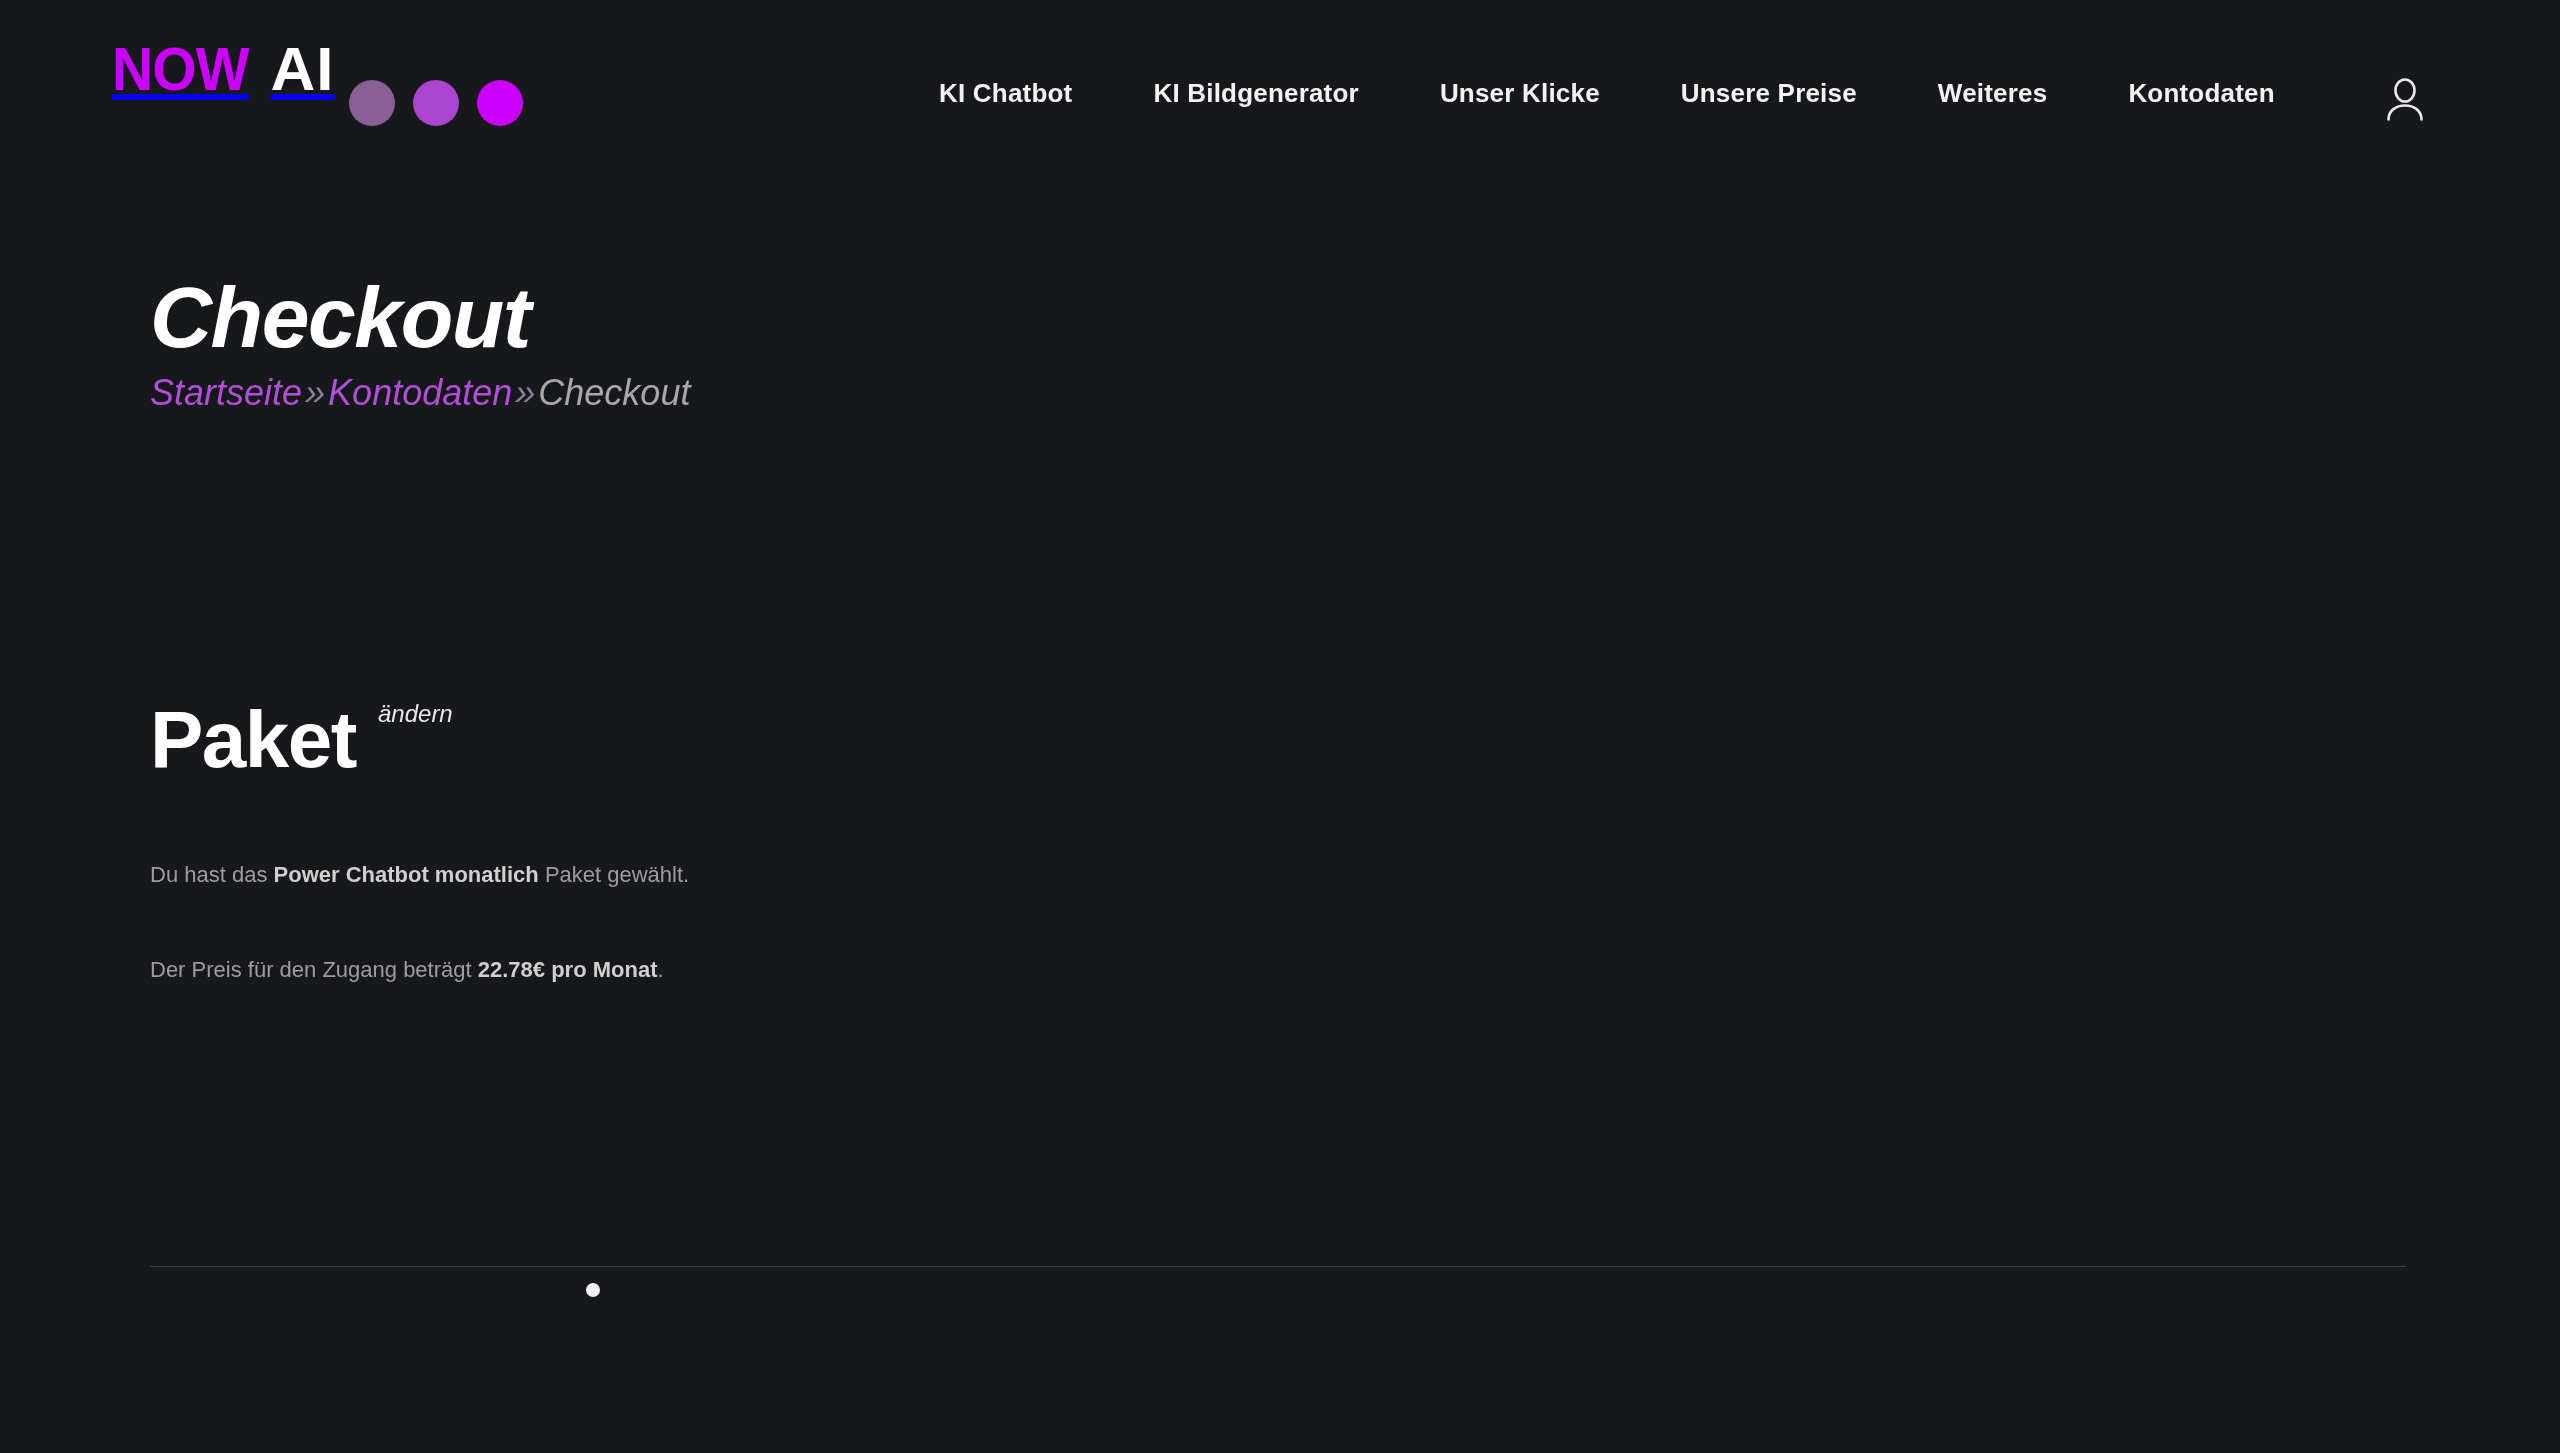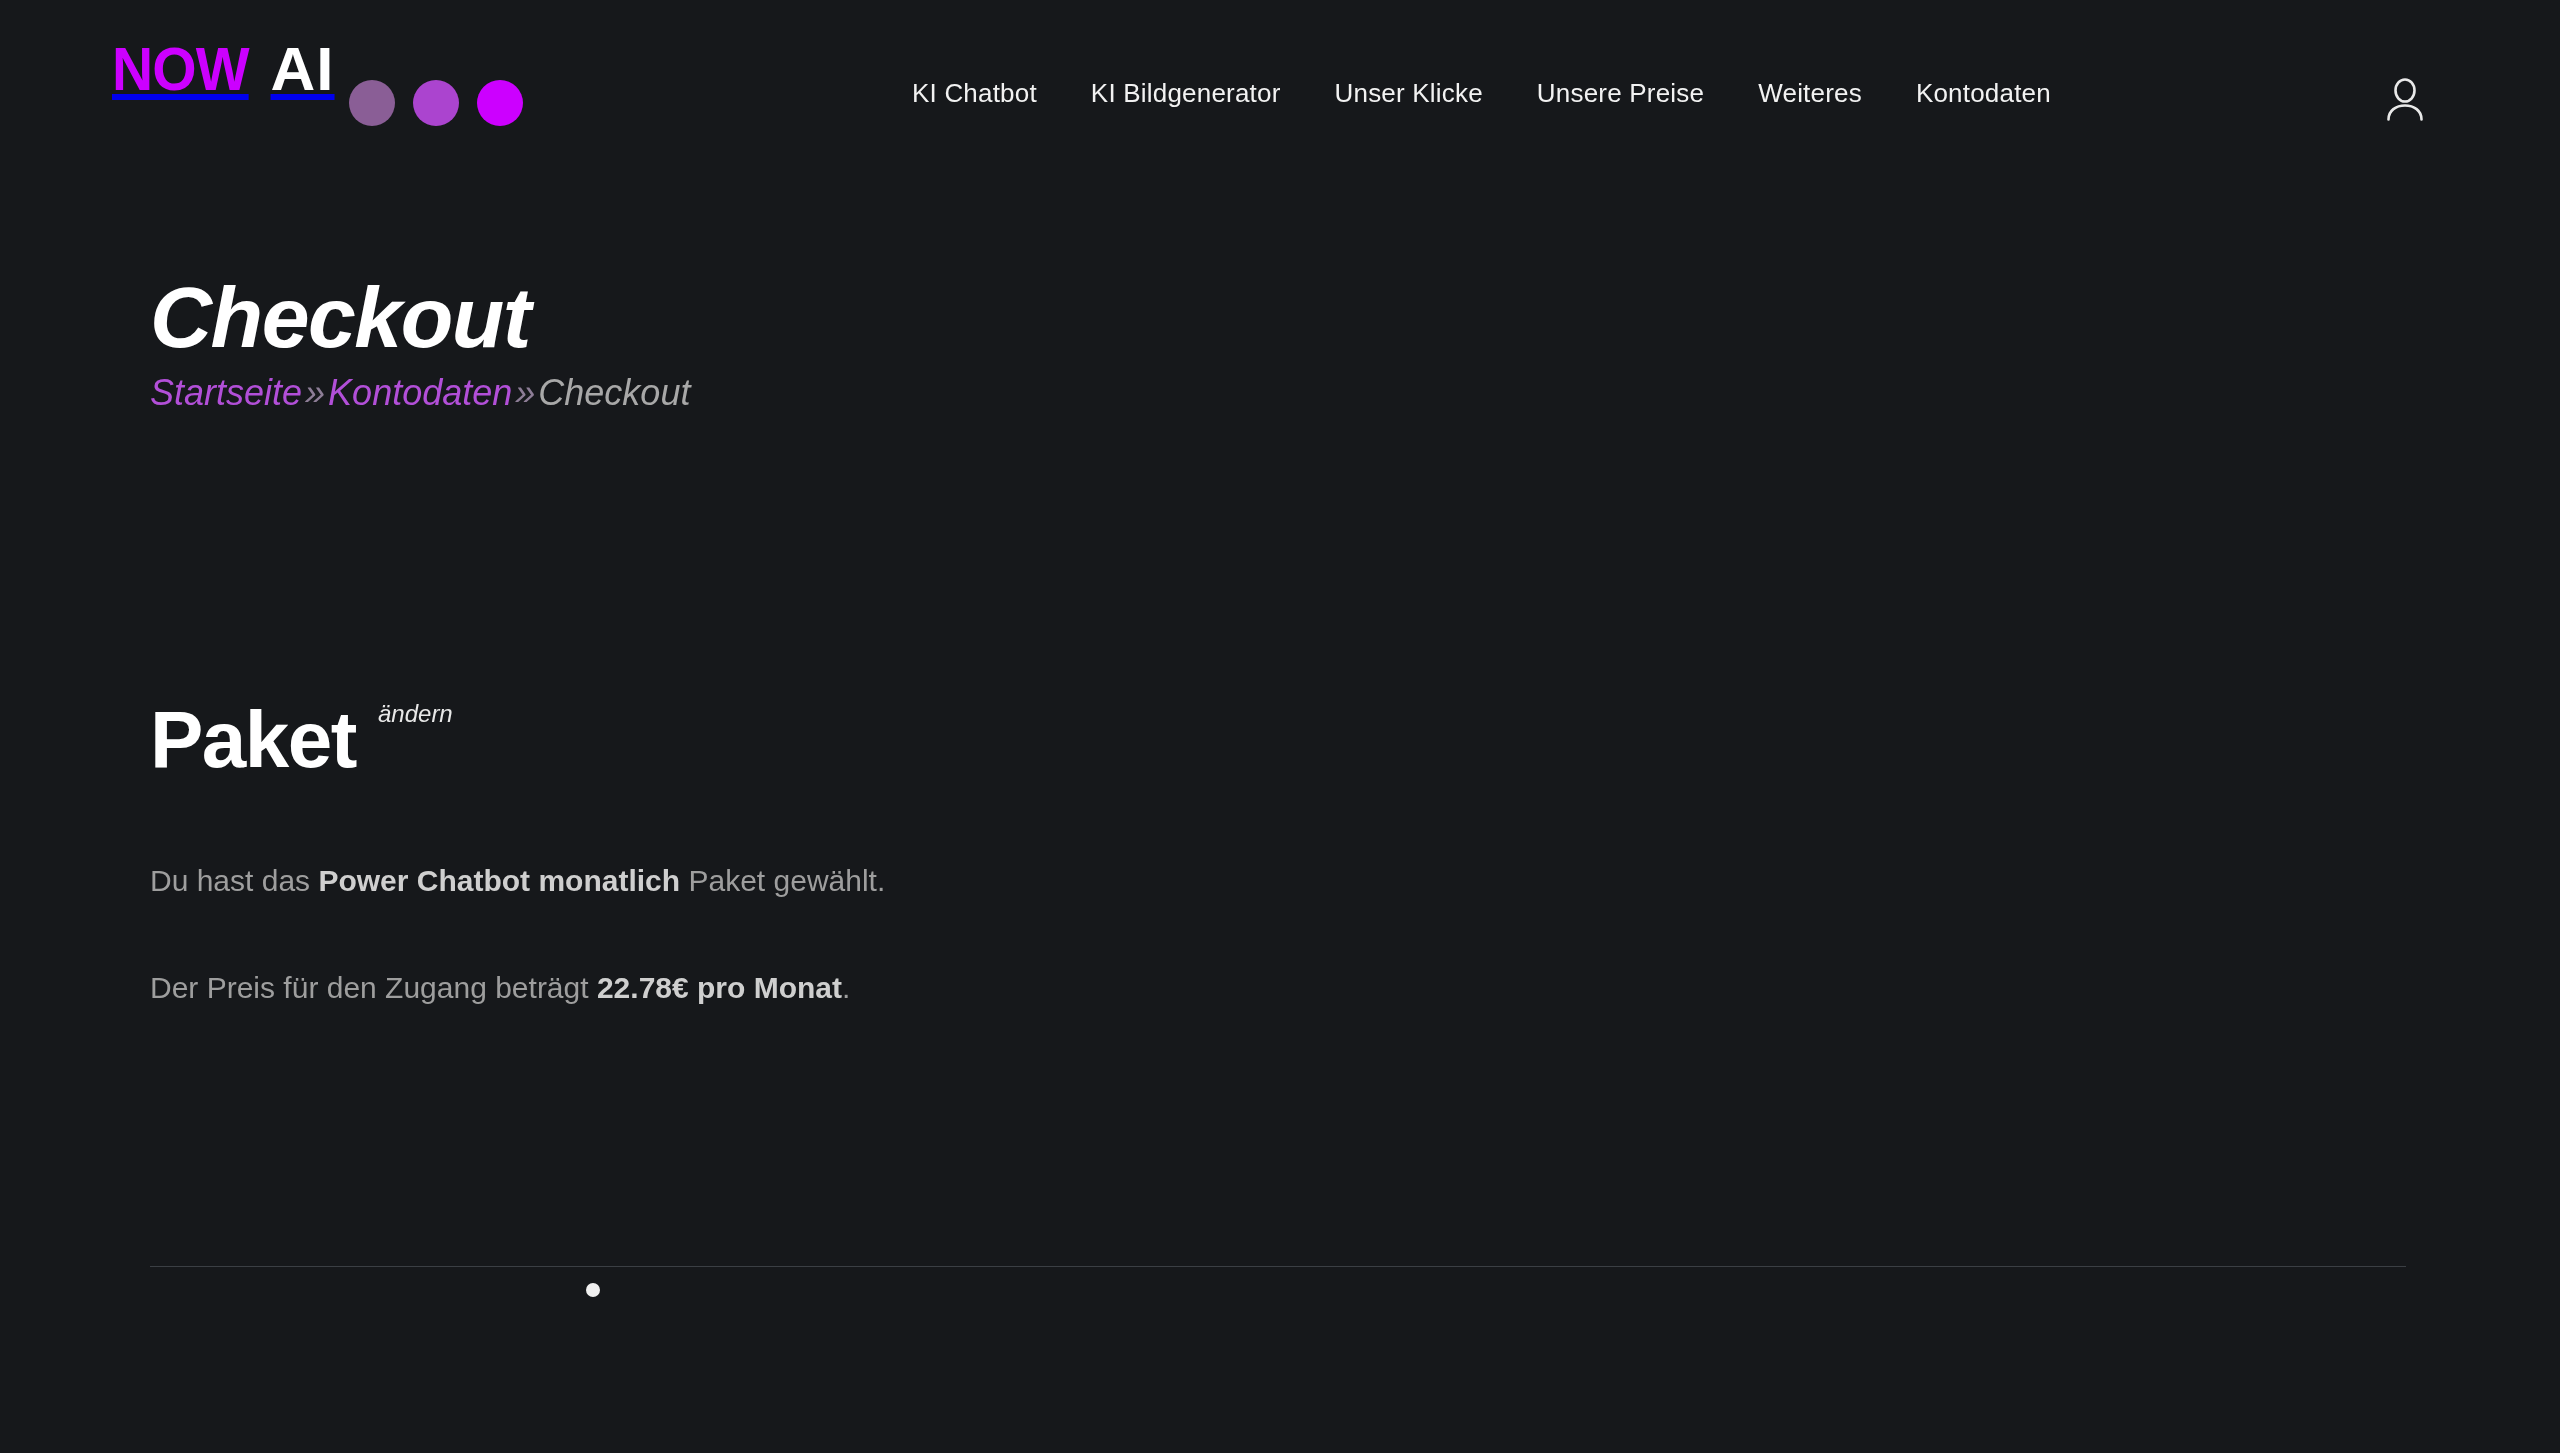--- a/index.html
+++ b/index.html
@@ -76,25 +76,26 @@
     position: absolute;
     left: 912px;
     top: 78px;
     display: flex;
     align-items: center;
     gap: 54px;
   }
   .nav-link {
     font-family: "Liberation Sans", sans-serif;
     font-size: 26px;
-    font-weight: normal;
+    font-weight: bold;
     color: #f2f2f2;
     text-decoration: none;
     white-space: nowrap;
     letter-spacing: 0.2px;
+    margin-left: 27px;
   }
 
   .account-icon-wrap {
     position: absolute;
     left: 2378px;
     top: 72px;
     width: 54px;
     height: 54px;
     display: flex;
     align-items: center;
@@ -159,21 +160,21 @@
     font-family: "Liberation Sans", sans-serif;
     font-size: 24px;
     font-style: italic;
     color: #e8e8e8;
     text-decoration: none;
     margin-bottom: 10px;
   }
 
   .order-para {
     font-family: "Liberation Sans", sans-serif;
-    font-size: 30px;
+    font-size: 22px;
     color: #9e9e9e;
     line-height: 1.5;
     margin: 0;
   }
   .order-para b { color: #cfcfcf; font-weight: bold; }
   .para-package { margin-top: 78px; }
   .para-price { margin-top: 62px; }
 
   .coupon-line {
     margin-top: 62px;

